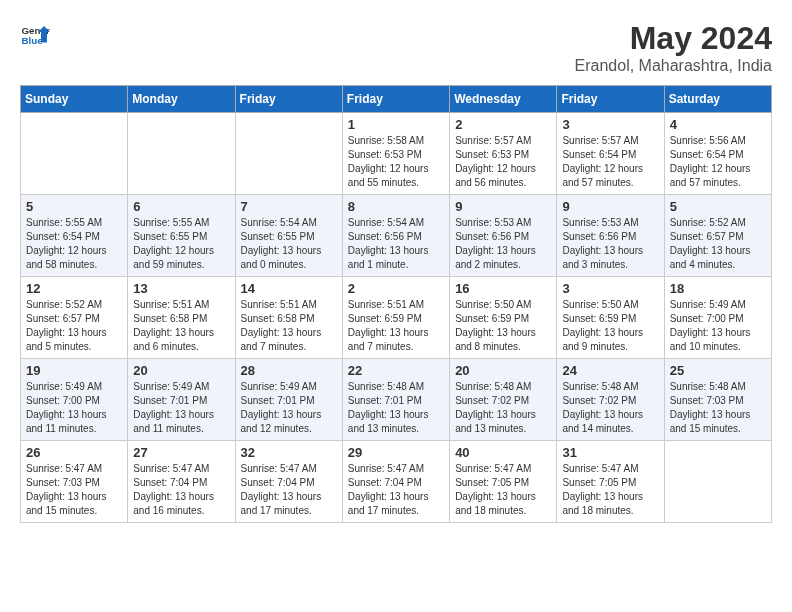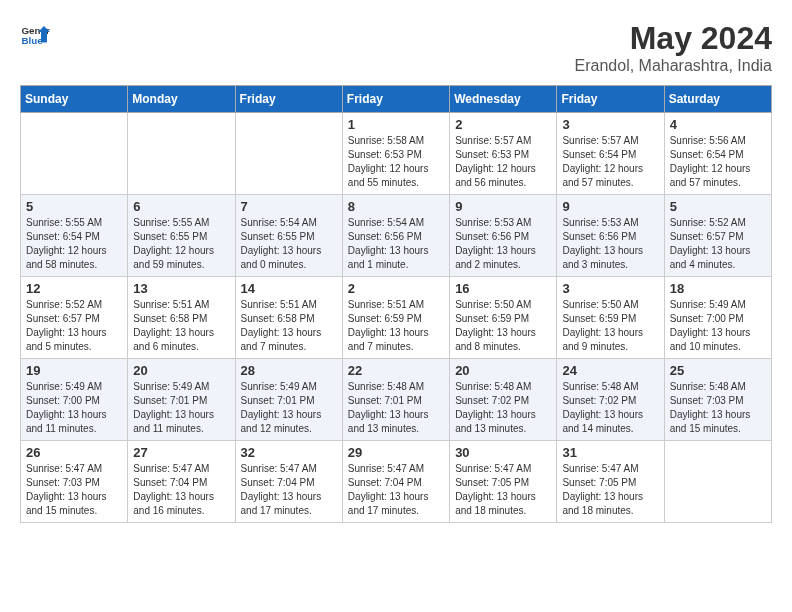--- a/index.html
+++ b/index.html
@@ -234,21 +234,21 @@
         </td>
         <td>
           <span class="day-num">32</span>
           <div class="day-info">Sunrise: 5:47 AM<br>Sunset: 7:04 PM<br>Daylight: 13 hours<br>and 17 minutes.</div>
         </td>
         <td>
           <span class="day-num">29</span>
           <div class="day-info">Sunrise: 5:47 AM<br>Sunset: 7:04 PM<br>Daylight: 13 hours<br>and 17 minutes.</div>
         </td>
         <td>
-          <span class="day-num">30</span>
+          <span class="day-num">40</span>
           <div class="day-info">Sunrise: 5:47 AM<br>Sunset: 7:05 PM<br>Daylight: 13 hours<br>and 18 minutes.</div>
         </td>
         <td>
           <span class="day-num">31</span>
           <div class="day-info">Sunrise: 5:47 AM<br>Sunset: 7:05 PM<br>Daylight: 13 hours<br>and 18 minutes.</div>
         </td>
         <td></td>
       </tr>
     </tbody>
 </table>

